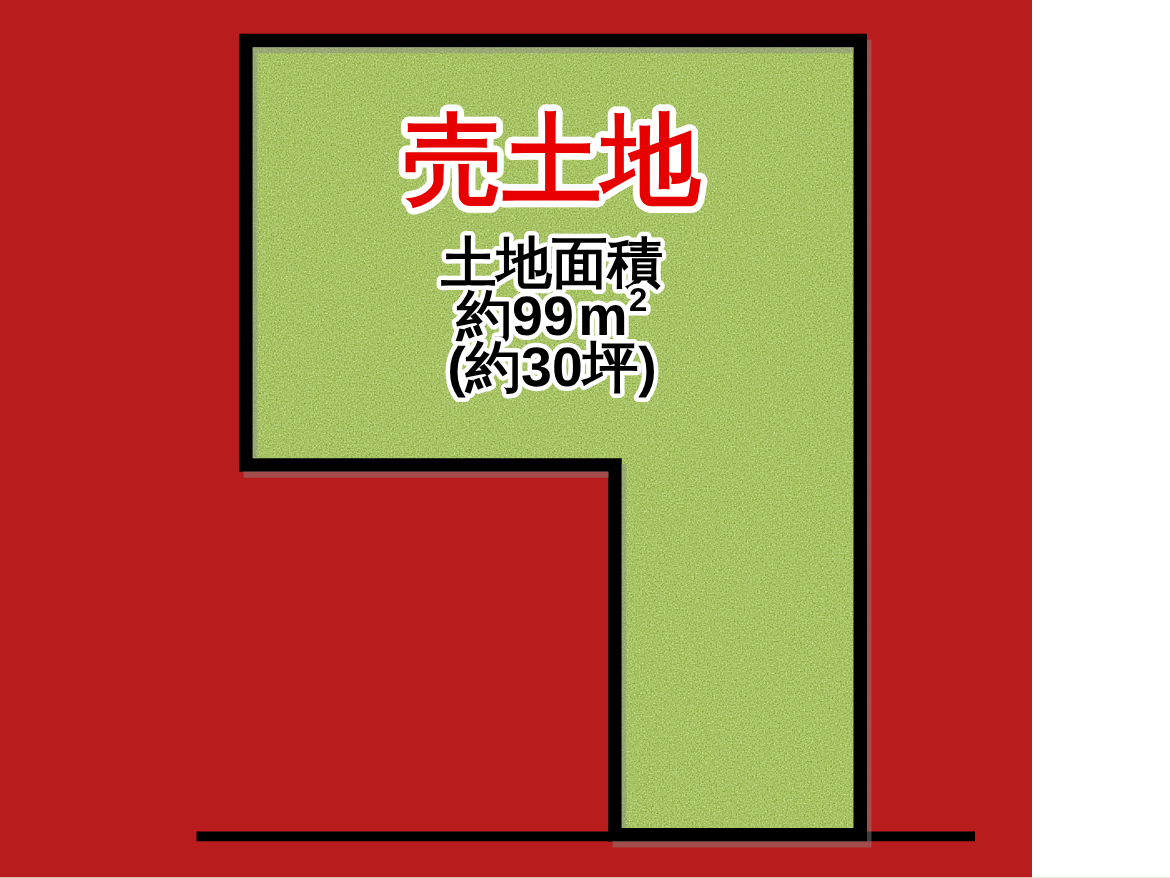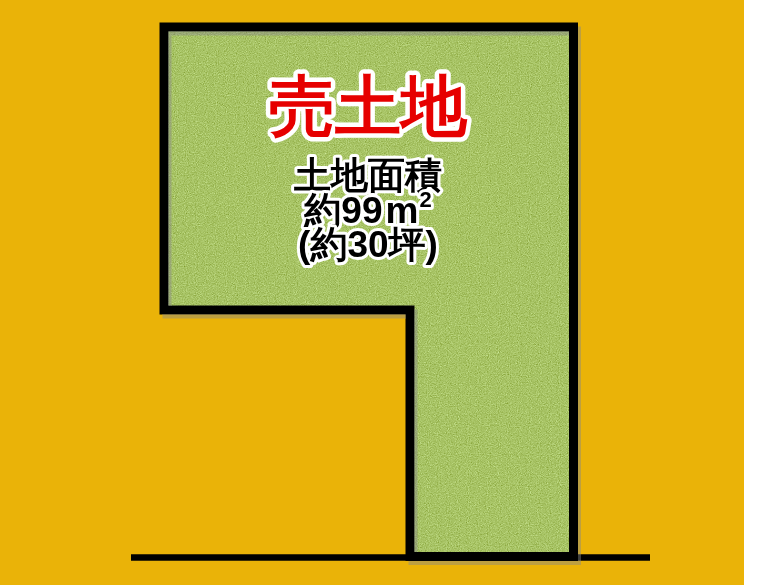--- a/index.html
+++ b/index.html
@@ -6,23 +6,23 @@
     margin: 0;
     padding: 0;
     background: #ffffff;
     width: 780px;
     height: 585px;
     overflow: hidden;
     font-family: "Liberation Sans", sans-serif;
   }
   .stage {
     position: relative;
-    width: 744px;
+    width: 688px;
     height: 585px;
-    background: #eab308;
+    background: #b91c1c;
   }
   svg { display: block; }
   text {
     font-family: "Liberation Sans", "DejaVu Sans", sans-serif;
     font-weight: bold;
   }
   .sale-label {
     font-size: 66px;
     paint-order: stroke;
     stroke-linejoin: round;

